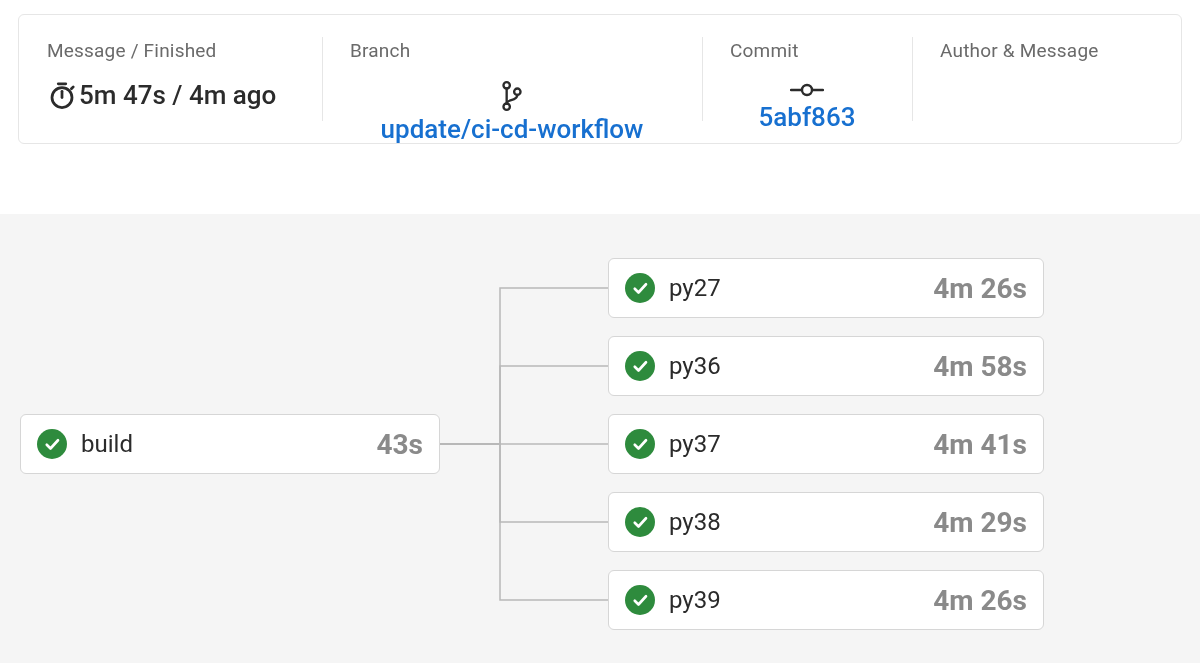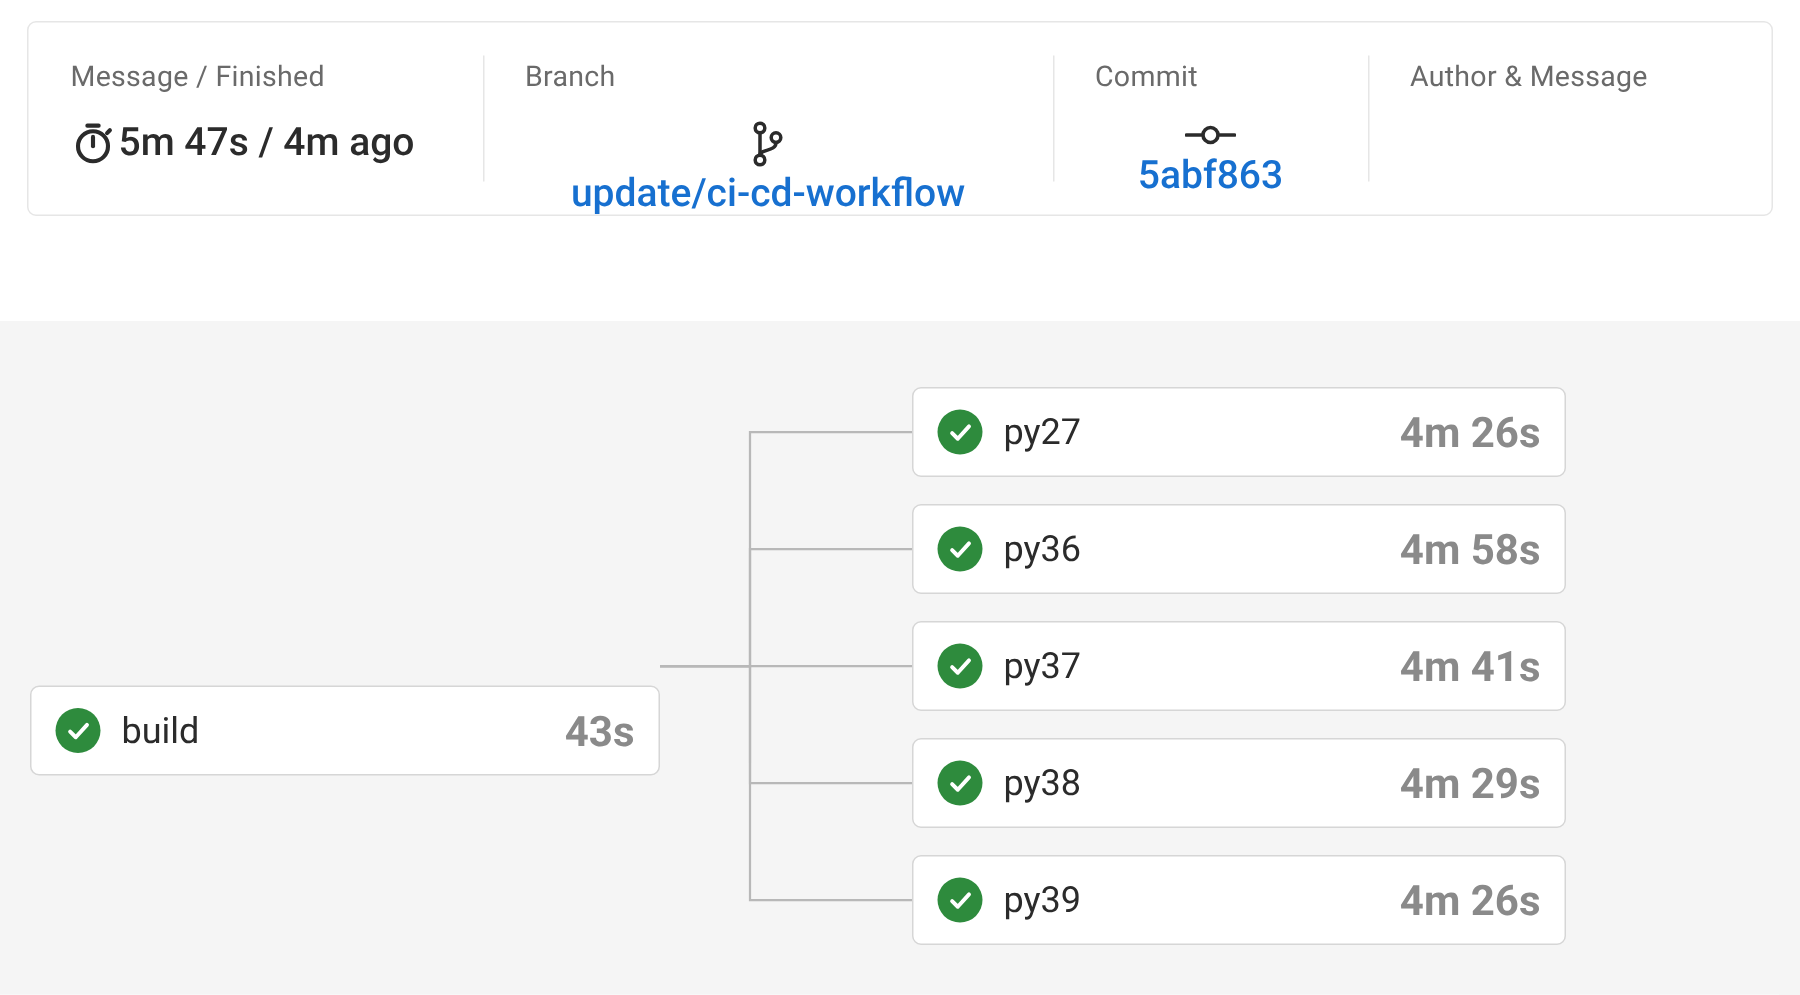--- a/index.html
+++ b/index.html
@@ -100,21 +100,21 @@
     flex: 1 1 auto;
   }
   .node .dur {
     font-size: 28px;
     color: #8a8a8a;
     flex: 0 0 auto;
     font-weight: bold;
   }
 
   
-  .node-build { left: 20px; top: 200px; width: 420px; margin-top: 43px; }
+  .node-build { left: 20px; top: 200px; width: 420px; }
   
   .node-child { left: 608px; width: 436px; }
 
   
   svg.connectors {
     position: absolute;
     left: 0; top: 0;
     width: 1200px; height: 460px;
     pointer-events: none;
   }

